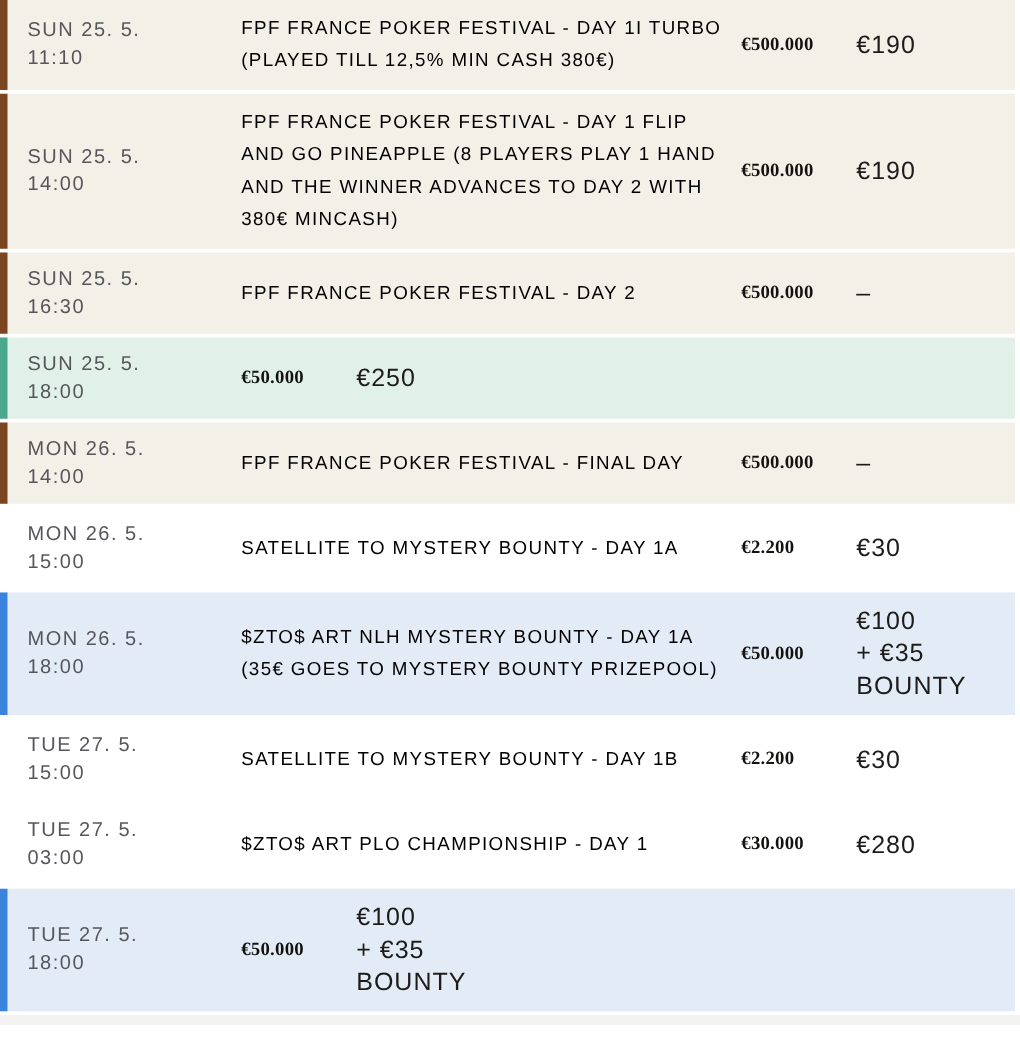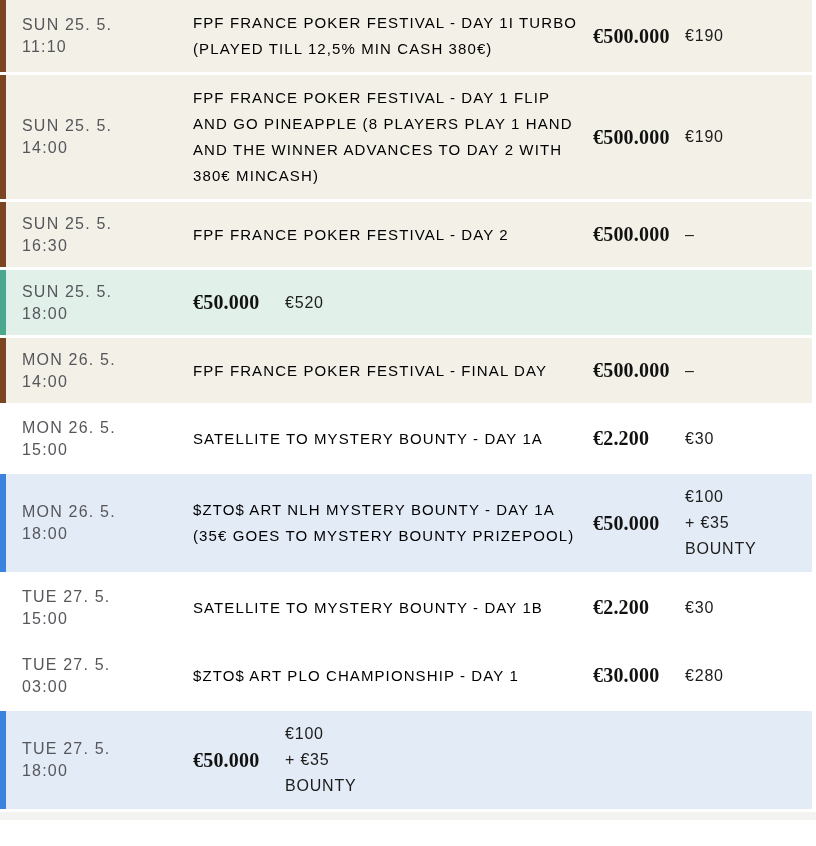--- a/index.html
+++ b/index.html
@@ -40,27 +40,27 @@
     color: #000000;
     font-size: 15px;
     line-height: 26px;
     letter-spacing: 1.1px;
     text-transform: uppercase;
   }
   .guarantee-cell {
     width: 92px;
     font-family: "Liberation Serif", serif;
     font-weight: 700;
-    font-size: 20px;
+    font-size: 15px;
     color: #121210;
     letter-spacing: 0.2px;
   }
   .buyin-cell {
     flex: 1;
-    font-size: 16px;
+    font-size: 20px;
     line-height: 26px;
     letter-spacing: 0.8px;
     color: #1c1c1a;
     white-space: pre-line;
   }
   .partial-row {
     height: 8px;
     background: #f3f4f2;
   }
 </style>
@@ -97,21 +97,21 @@
     <div class="cell guarantee-cell">€500.000</div>
     <div class="cell buyin-cell">–</div>
   </div>
 
   <div class="row" style="--bg: #e2f0ea; --accent: #4ba88e;">
     <div class="cell date-cell">
       <div>SUN 25. 5.</div>
       <div>18:00</div>
     </div>
     <div class="cell guarantee-cell">€50.000</div>
-    <div class="cell buyin-cell">€520</div>
+    <div class="cell buyin-cell">€250</div>
   </div>
 
   <div class="row" style="--bg: #f3f0e8; --accent: #7c4522;">
     <div class="cell date-cell">
       <div>MON 26. 5.</div>
       <div>14:00</div>
     </div>
     <div class="cell title-cell">FPF FRANCE POKER FESTIVAL - FINAL DAY</div>
     <div class="cell guarantee-cell">€500.000</div>
     <div class="cell buyin-cell">–</div>

